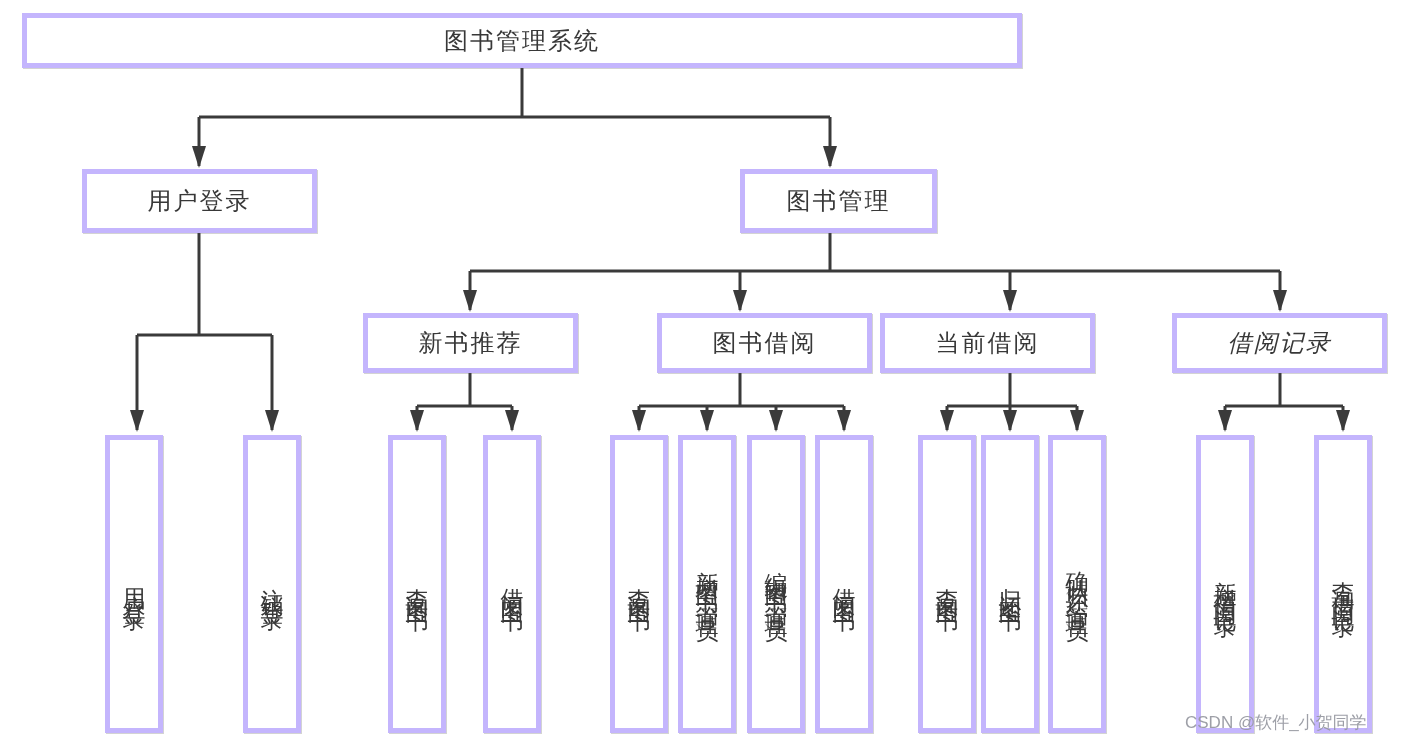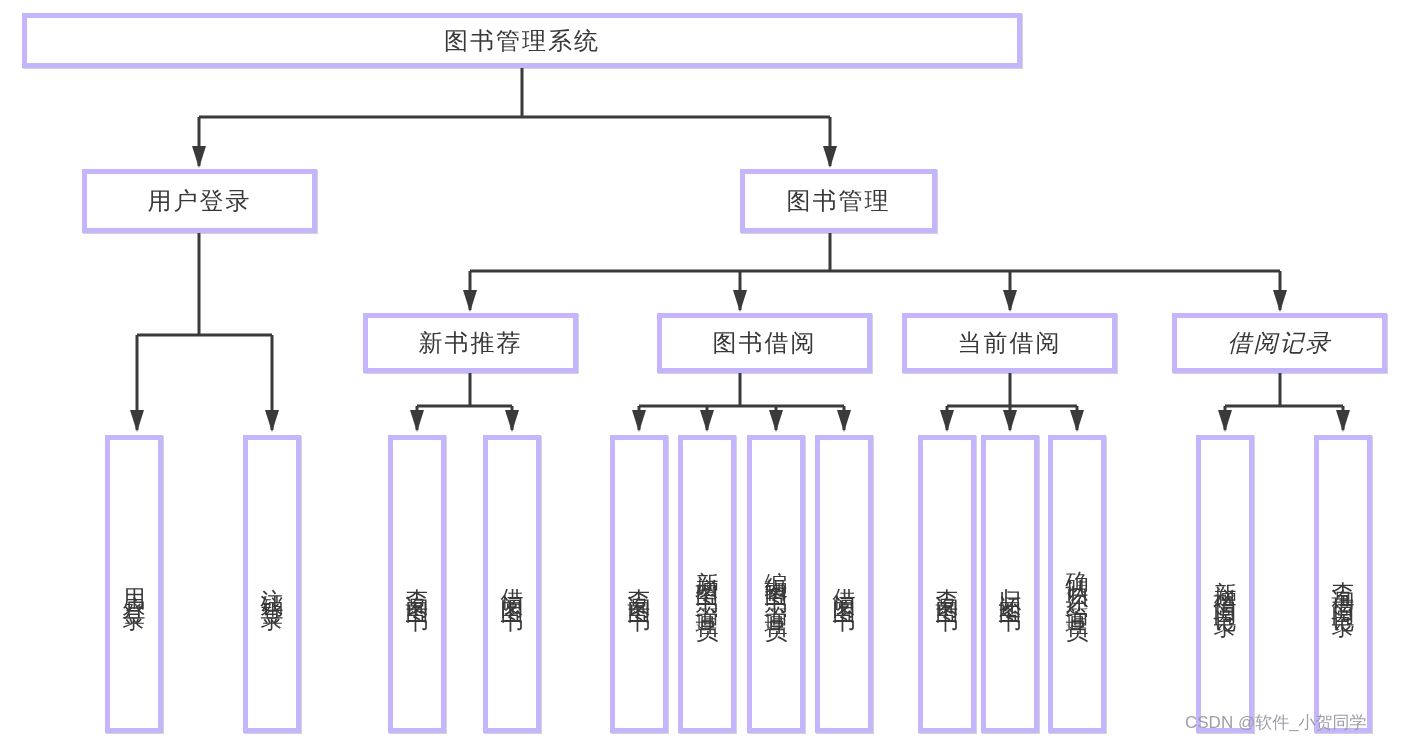--- a/index.html
+++ b/index.html
@@ -52,21 +52,21 @@
     letter-spacing: 7px;
     color: #383838;
   }
   
   #node-root { left: 22px;  top: 13px;  width: 1000px; height: 55px; }
   #node-l2a  { left: 82px;  top: 169px; width: 235px;  height: 64px; }
   #node-l2b  { left: 740px; top: 169px; width: 197px;  height: 64px; }
   .l3 { top: 313px; width: 215px; height: 60px; }
   #node-l3a { left: 363px; }
   #node-l3b { left: 657px; }
-  #node-l3c { left: 902px; }
+  #node-l3c { left: 880px; }
   #node-l3d { left: 1172px; font-style: italic; }
   #leaf-0  { left: 105px;  }
   #leaf-1  { left: 243px;  }
   #leaf-2  { left: 388px;  }
   #leaf-3  { left: 483px;  }
   #leaf-4  { left: 610px;  }
   #leaf-5  { left: 678px;  }
   #leaf-6  { left: 747px;  }
   #leaf-7  { left: 815px;  }
   #leaf-8  { left: 918px;  }

